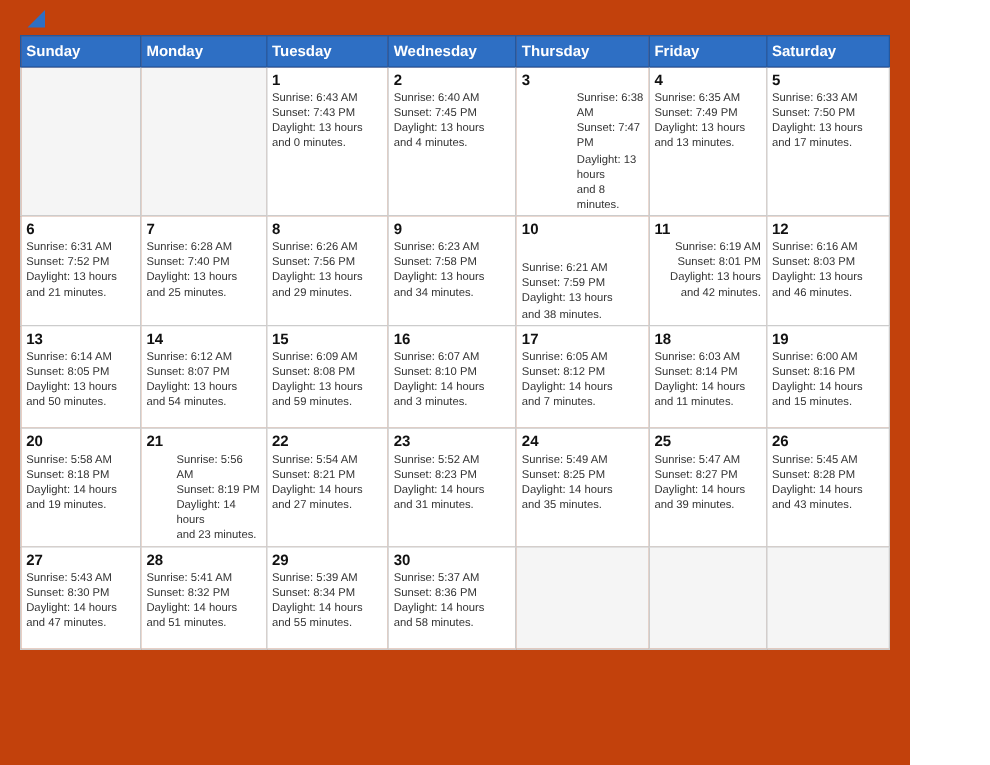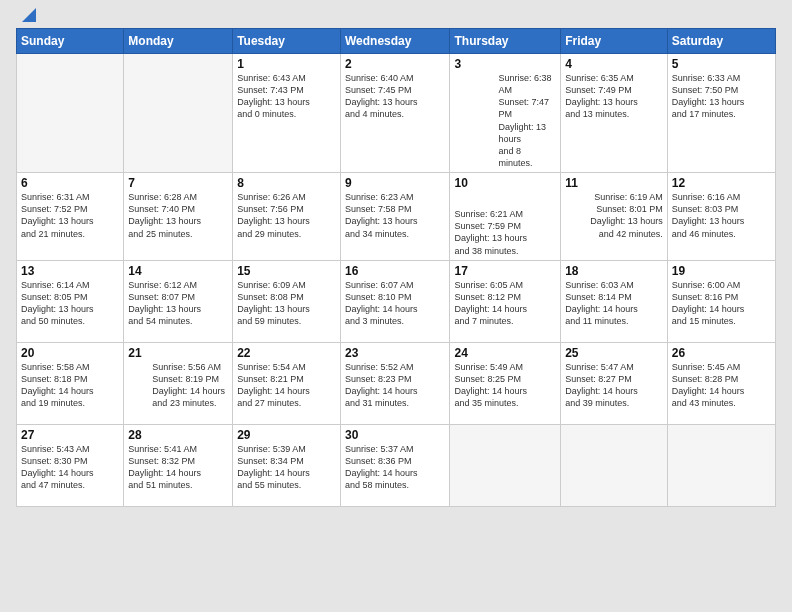--- a/index.html
+++ b/index.html
@@ -4,23 +4,23 @@
   <style>
     * { box-sizing: border-box; margin: 0; padding: 0; }
     body {
       font-family: Arial, sans-serif;
       background: #fff;
       width: 792px;
       height: 612px;
       overflow: hidden;
     }
     .page {
-      width: 792px;
+      width: 728px;
       height: 612px;
-      background: #e5e5e5;
+      background: #c2410c;
       padding: 10px 16px 10px 16px;
     }
     .header {
       display: flex;
       justify-content: space-between;
       align-items: flex-start;
       margin-bottom: 6px;
     }
     .logo {
       display: flex;

